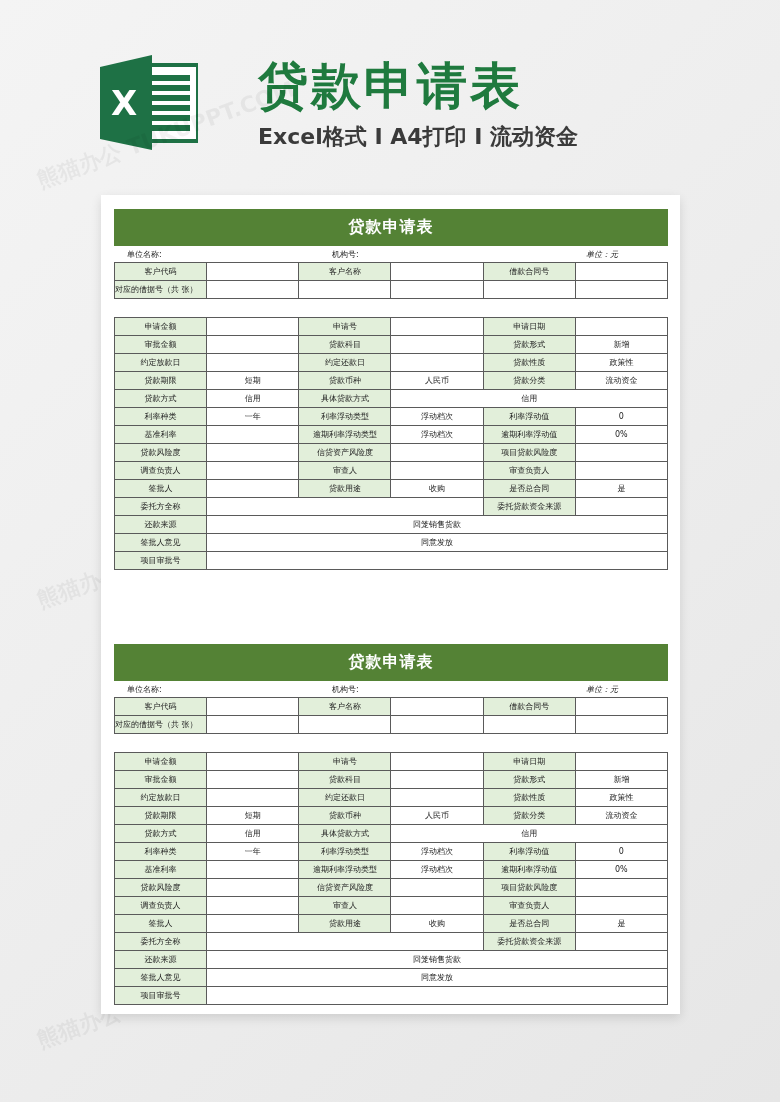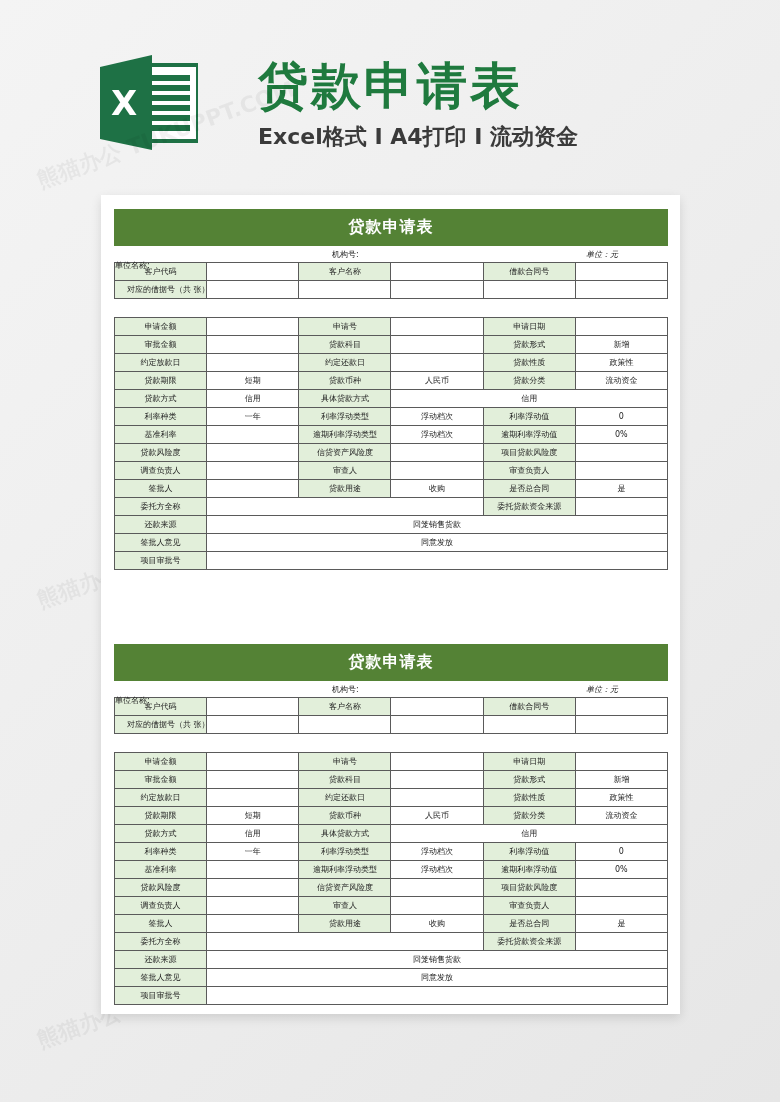--- a/index.html
+++ b/index.html
@@ -30,35 +30,35 @@
   .sheet-banner {
     height: 37px; background: #548235; color: #fff;
     font-size: 16px; font-weight: bold;
     display: flex; align-items: center; justify-content: center;
     letter-spacing: 1px;
   }
   .meta-row {
     height: 16px; position: relative; font-size: 8px; color: #222;
   }
   .meta-row span { position: absolute; top: 3px; white-space: nowrap; }
-  .meta-left { left: 1px; margin-top: 11px; }
+  .meta-left { left: 13px; }
   .meta-mid { left: 218px; }
   .meta-right { right: 50px; font-style: italic; }
   table {
     border-collapse: collapse; width: 554px; table-layout: fixed;
     font-size: 8px;
     border-radius: 13px;
   }
   td {
     border: 1px solid #5a5a5a; height: 18px; text-align: center;
     vertical-align: middle; white-space: nowrap; overflow: hidden; color: #222;
     padding: 0 1px;
   }
   td.lbl { background: #e2efda; }
-  td.lbl-left { text-align: left; padding-left: 12px; }
+  td.lbl-left { text-align: left; padding-left: 0; }
   .gap { height: 18px; }
   .watermark {
     position: absolute; color: rgba(0,0,0,0.05); font-size: 22px; font-weight: bold;
     transform: rotate(-20deg); white-space: nowrap; pointer-events: none;
     font-family: "DejaVu Sans", sans-serif;
   }
 </style>
 </head>
 <body>
 

